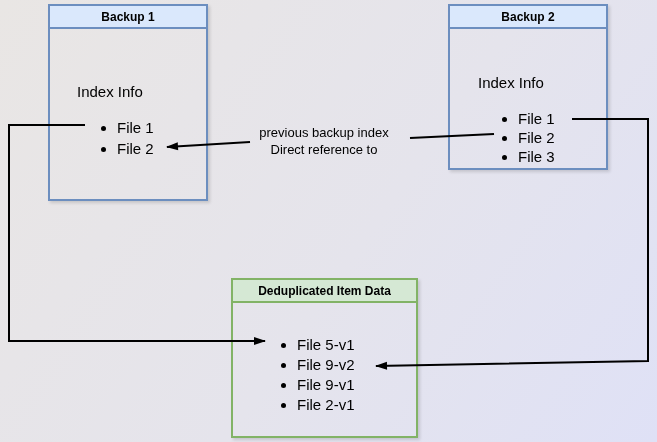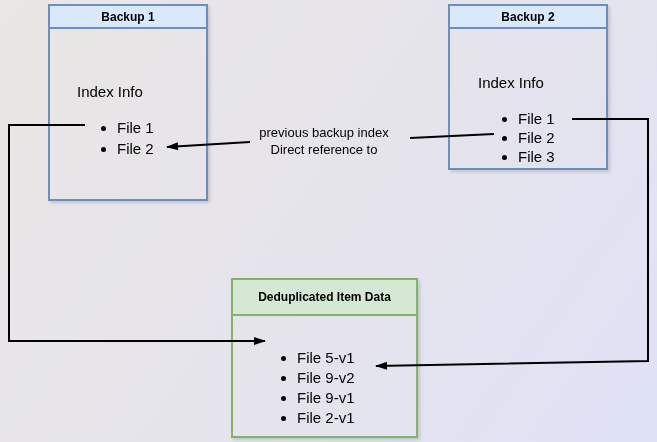--- a/index.html
+++ b/index.html
@@ -21,21 +21,21 @@
     position:absolute;z-index:2;background:transparent;
     box-shadow:2px 2px 3px rgba(0,0,0,0.14);
   }
   .node.blue{border:2px solid var(--blue-border);}
   .node.green{border:2px solid var(--green-border);}
   .node-header{
     font-size:12px;font-weight:bold;text-align:center;
     display:flex;align-items:center;justify-content:center;
   }
   .blue .node-header{background:var(--blue-header);border-bottom:2px solid var(--blue-border);height:23px;}
-  .green .node-header{background:var(--green-header);border-bottom:2px solid var(--green-border);height:36px;}
+  .green .node-header{background:var(--green-header);border-bottom:2px solid var(--green-border);height:23px;}
   .node-body{position:relative;width:100%;}
   .subtitle{position:absolute;font-size:15px;line-height:20px;}
   ul.file-list{position:absolute;list-style:disc;padding-left:18px;font-size:15px;}
   #backup1{left:48px;top:4px;width:160px;height:197px;}
   #backup1 .subtitle{left:27px;top:53px;}
   #backup1 ul.file-list{left:49px;top:88px;line-height:21px;}
   #backup2{left:448px;top:4px;width:160px;height:166px;}
   #backup2 .subtitle{left:28px;top:44px;}
   #backup2 ul.file-list{left:50px;top:80px;line-height:19px;}
   #dedup{left:231px;top:278px;width:187px;height:160px;}

